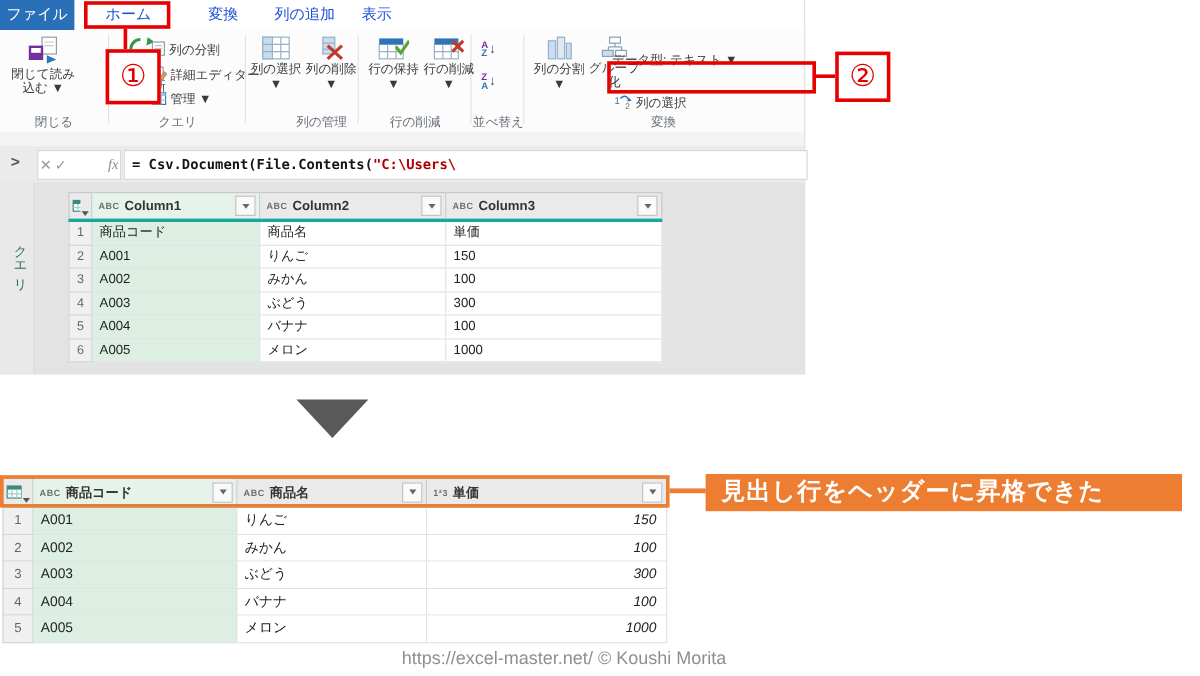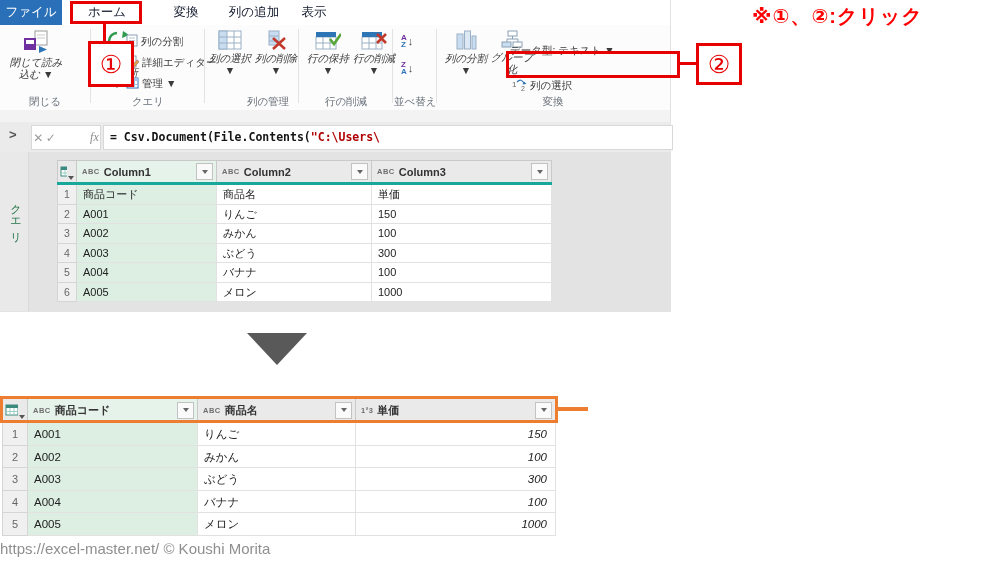--- a/index.html
+++ b/index.html
@@ -2,26 +2,26 @@
 <html><head>
 <meta charset="utf-8">
 <style>
   html,body{margin:0;padding:0;background:#fff;}
   .cv{position:relative;width:1000px;height:563px;background:#fff;overflow:hidden;
       font-family:"Liberation Sans","DejaVu Sans",sans-serif;}
   .abs{position:absolute;}
   
   .pqwin{left:0;top:0;width:670px;height:311px;background:#e6e6e6;border-right:1px solid #e3e3e3;border-bottom:1px solid #e3e3e3;}
   .tabstrip{left:0;top:0;width:670px;height:25px;background:#fff;border-bottom:1px solid #ededed;}
-  .tab{height:25px;line-height:25px;font-size:12.5px;color:#0f172a;text-align:center;}
+  .tab{height:25px;line-height:25px;font-size:12.5px;color:#1d4ed8;text-align:center;}
   .tab-file{background:#2a70b8;color:#fff;}
   .ribbon{left:0;top:25px;width:670px;height:85px;background:#fcfcfc;border-bottom:1px solid #dcdcdc;}
   .gsep{position:absolute;top:4px;height:74px;width:1px;background:#e3e3e3;}
   .glabel{position:absolute;bottom:1px;font-size:10.5px;color:#68707a;text-align:center;white-space:nowrap;}
-  .bigbtn{position:absolute;text-align:center;font-size:10.5px;color:#3a3a3a;line-height:12px;cursor:default;font-style:italic;}
+  .bigbtn{position:absolute;text-align:center;font-size:10.5px;color:#3a3a3a;line-height:12px;cursor:default;}
   .bigbtn svg{display:block;margin:0 auto 2px;}
   .smallbtn{position:absolute;height:17px;font-size:10.5px;color:#3a3a3a;line-height:15px;white-space:nowrap;}
   .smallbtn svg{vertical-align:-2px;margin-right:3px;}
   .sortbtn{position:absolute;display:flex;align-items:center;}
   .sl{display:inline-flex;flex-direction:column;font-size:8px;font-weight:bold;line-height:7px;}
   .sl .l1{color:#7030a0;} .sl .l2{color:#2e75b6;}
   .sarrow{font-size:11px;color:#444;margin-left:1px;}
   .band{left:0;top:110px;width:670px;height:12px;background:#f3f3f3;}
   .fstrip{left:0;top:122px;width:670px;height:30px;background:#ebebeb;}
   .chev{left:9px;top:127px;font-size:13px;font-weight:bold;color:#555;}
@@ -59,21 +59,21 @@
   .ann{position:absolute;border:3px solid #e60000;box-sizing:border-box;z-index:8;}
   .annfill{background:#fff;display:flex;align-items:center;justify-content:center;
            color:#e60000;font-size:25px;}
   .redline{position:absolute;background:#e60000;z-index:8;}
   .rednote{position:absolute;color:#ff0000;font-size:20px;font-weight:bold;letter-spacing:1px;}
   .bigarrow{position:absolute;width:0;height:0;border-left:30px solid transparent;border-right:30px solid transparent;border-top:32px solid #595959;}
   .callout{position:absolute;background:#ED7D31;color:#fff;font-weight:bold;font-size:20px;
            line-height:31px;padding-left:13px;letter-spacing:1px;white-space:nowrap;}
   .obox{position:absolute;border:3px solid #ED7D31;box-sizing:border-box;z-index:6;}
   .oline{position:absolute;background:#ED7D31;z-index:6;}
-  .footer{position:absolute;color:#8f8f8f;font-size:15px;text-align:left;}
+  .footer{position:absolute;color:#8f8f8f;font-size:15px;text-align:center;}
 </style>
 </head>
 <body>
 
 <div class="cv">
 
   <div class="abs pqwin">
 
     <div class="abs tabstrip">
       <div class="abs tab tab-file" style="left:0;width:62px"><span>ファイル</span></div>
@@ -317,21 +317,20 @@
   <div class="ann annfill" style="left:88px;top:41px;width:46px;height:46px">
       <span>①</span>
     </div>
 
   <div class="ann" style="left:506px;top:51px;width:174px;height:27px"></div>
   <div class="redline" style="left:680px;top:62px;width:16px;height:3px"></div>
   <div class="ann annfill" style="left:696px;top:43px;width:46px;height:42px">
       <span>②</span>
     </div>
 
-  <div class="rednote" style="left:752px;top:3px">※①、②:クリック</div>
 
   <div class="bigarrow" style="left:247px;top:333px"></div>
 
   <div class="tbl" style="left:2px;top:398px">
     <div class="trow">
       <div class="hc corner" style="width:26px;height:23px">
         <svg width="14" height="12">
           <rect x="1" y="1" width="12" height="10" fill="#fff" stroke="#3c8a7e"></rect>
           <rect x="1" y="1" width="12" height="3" fill="#3c8a7e"></rect>
           <line x1="5" y1="4" x2="5" y2="11" stroke="#9ccfc6"></line>
@@ -384,15 +383,16 @@
     <div class="trow">
       <div class="nc" style="width:26px;height:22.5px;font-size:11px;line-height:22.5px">5</div>
       <div class="dc green" style="width:170px;height:22.5px;font-size:11.5px;line-height:22.5px">A005</div>
       <div class="dc" style="width:158px;height:22.5px;font-size:11.5px;line-height:22.5px">メロン</div>
       <div class="dc num" style="width:200px;height:22.5px;font-size:11.5px;line-height:22.5px">1000</div>
     </div>
   </div>
 
   <div class="obox" style="left:0;top:396px;width:558px;height:27px"></div>
   <div class="oline" style="left:558px;top:407px;width:30px;height:4px"></div>
+  <div class="callout" style="left:588px;top:395px;width:384px;height:31px">見出し行をヘッダーに昇格できた</div>
 
   <div class="footer" style="left:0;top:540px;width:940px">https://excel-master.net/  © Koushi Morita</div>
 </div>
 
 </body></html>

